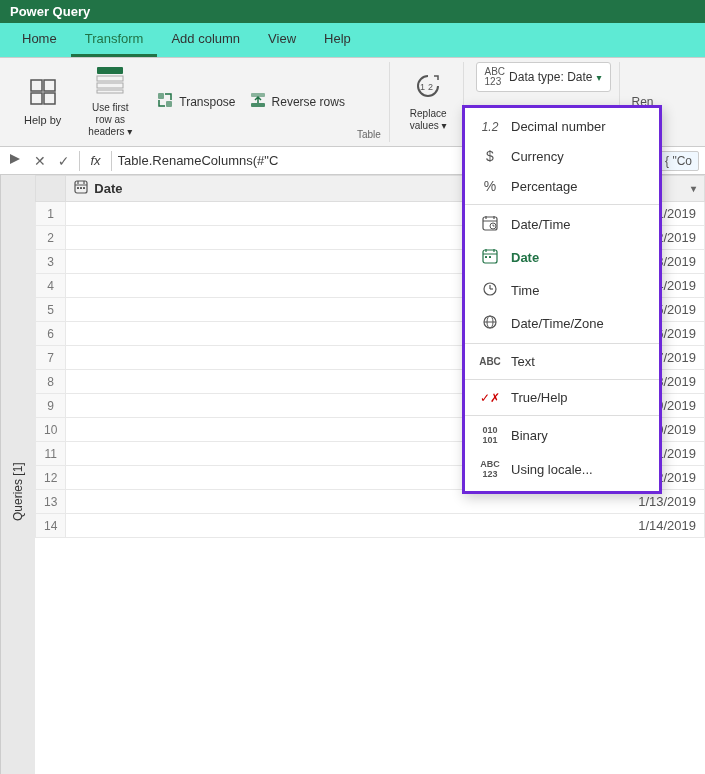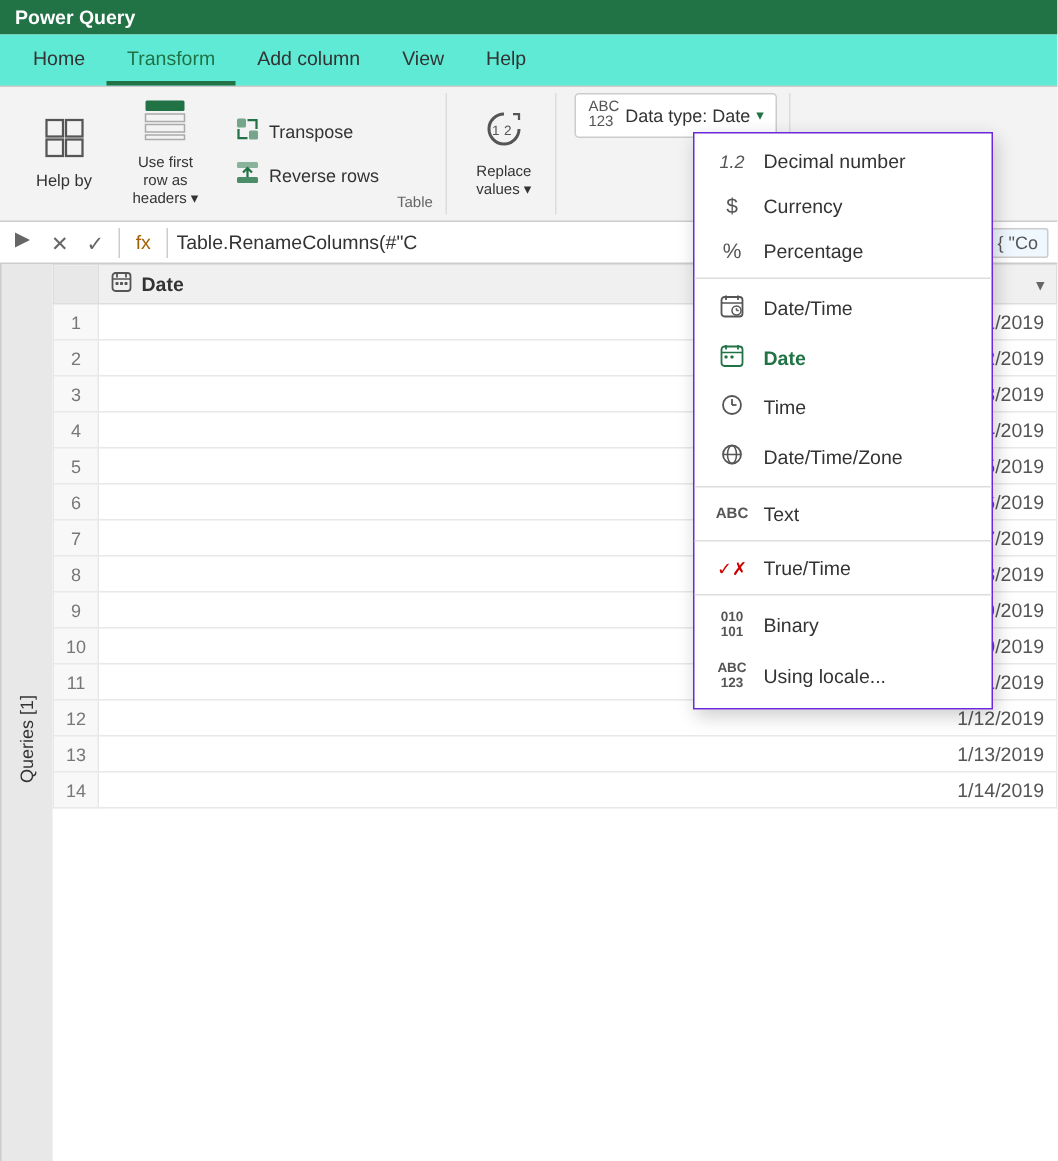--- a/index.html
+++ b/index.html
@@ -79,21 +79,21 @@
       padding: 3px 6px;
       cursor: pointer;
       border-radius: 3px;
       font-size: 12px;
       color: #333;
     }
     .ribbon-btn-small .icon { font-size: 16px; color: #217346; }
 
     .ribbon-small-group {
       display: flex;
-      flex-direction: column;
+      flex-direction: row;
       gap: 2px;
     }
 
     
     .datatype-btn {
       display: flex;
       align-items: center;
       gap: 4px;
       padding: 4px 8px;
       background: white;
@@ -197,24 +197,24 @@
       background: #f8f8f8;
       color: #777;
       text-align: center;
       font-size: 12px;
       width: 30px;
     }
 
     
     .dropdown-overlay {
       position: absolute;
-      top: 88px;
+      top: 105px;
       left: 462px;
       background: white;
-      border: 1px solid #6d28d9;
+      border: 3px solid #6d28d9;
       box-shadow: 2px 4px 12px rgba(0,0,0,0.2);
       z-index: 100;
       min-width: 200px;
       padding: 4px 0;
     }
     .dropdown-item {
       display: flex;
       align-items: center;
       gap: 10px;
       padding: 7px 14px;
@@ -330,21 +330,21 @@
   <div class="formula-expand">
     <svg width="14" height="14" viewBox="0 0 14 14">
       <polygon points="2,2 12,7 2,12" fill="#666"></polygon>
     </svg>
   </div>
   <div class="formula-icons">
     <div class="formula-icon">✕</div>
     <div class="formula-icon">✓</div>
   </div>
   <div class="formula-sep"></div>
-  <div style="color:#a16207; font-size:13px; padding: 0 4px;">fx</div>
+  <div style="font-style:italic; color:#404040; font-size:13px; padding: 0 4px;">fx</div>
   <div class="formula-sep"></div>
   <input class="formula-input" value="Table.RenameColumns(#&quot;C" readonly="" style="">
   <div class="formula-result">{ "Co</div>
 </div>
 
 <div class="main-area">
 
   <div class="queries-panel">Queries [1]</div>
 
   <div class="table-area">
@@ -494,21 +494,21 @@
       <span>Date/Time/Zone</span>
     </div>
     <div class="dropdown-sep"></div>
     <div class="dropdown-item">
       <span class="di-icon" style="font-size:10px; font-weight:bold; color:#555;">ABC</span>
       <span>Text</span>
     </div>
     <div class="dropdown-sep"></div>
     <div class="dropdown-item">
       <span class="di-icon" style="color:#c00; font-size:12px;">✓✗</span>
-      <span>True/Time</span>
+      <span>True/Help</span>
     </div>
     <div class="dropdown-sep"></div>
     <div class="dropdown-item">
       <span class="di-icon" style="font-size:9px; line-height:1.1; font-weight:bold; color:#555;">010<br>101</span>
       <span>Binary</span>
     </div>
     <div class="dropdown-item">
       <span class="di-icon" style="font-size:9px; line-height:1.1; font-weight:bold; color:#555;">ABC<br>123</span>
       <span>Using locale...</span>
     </div>

